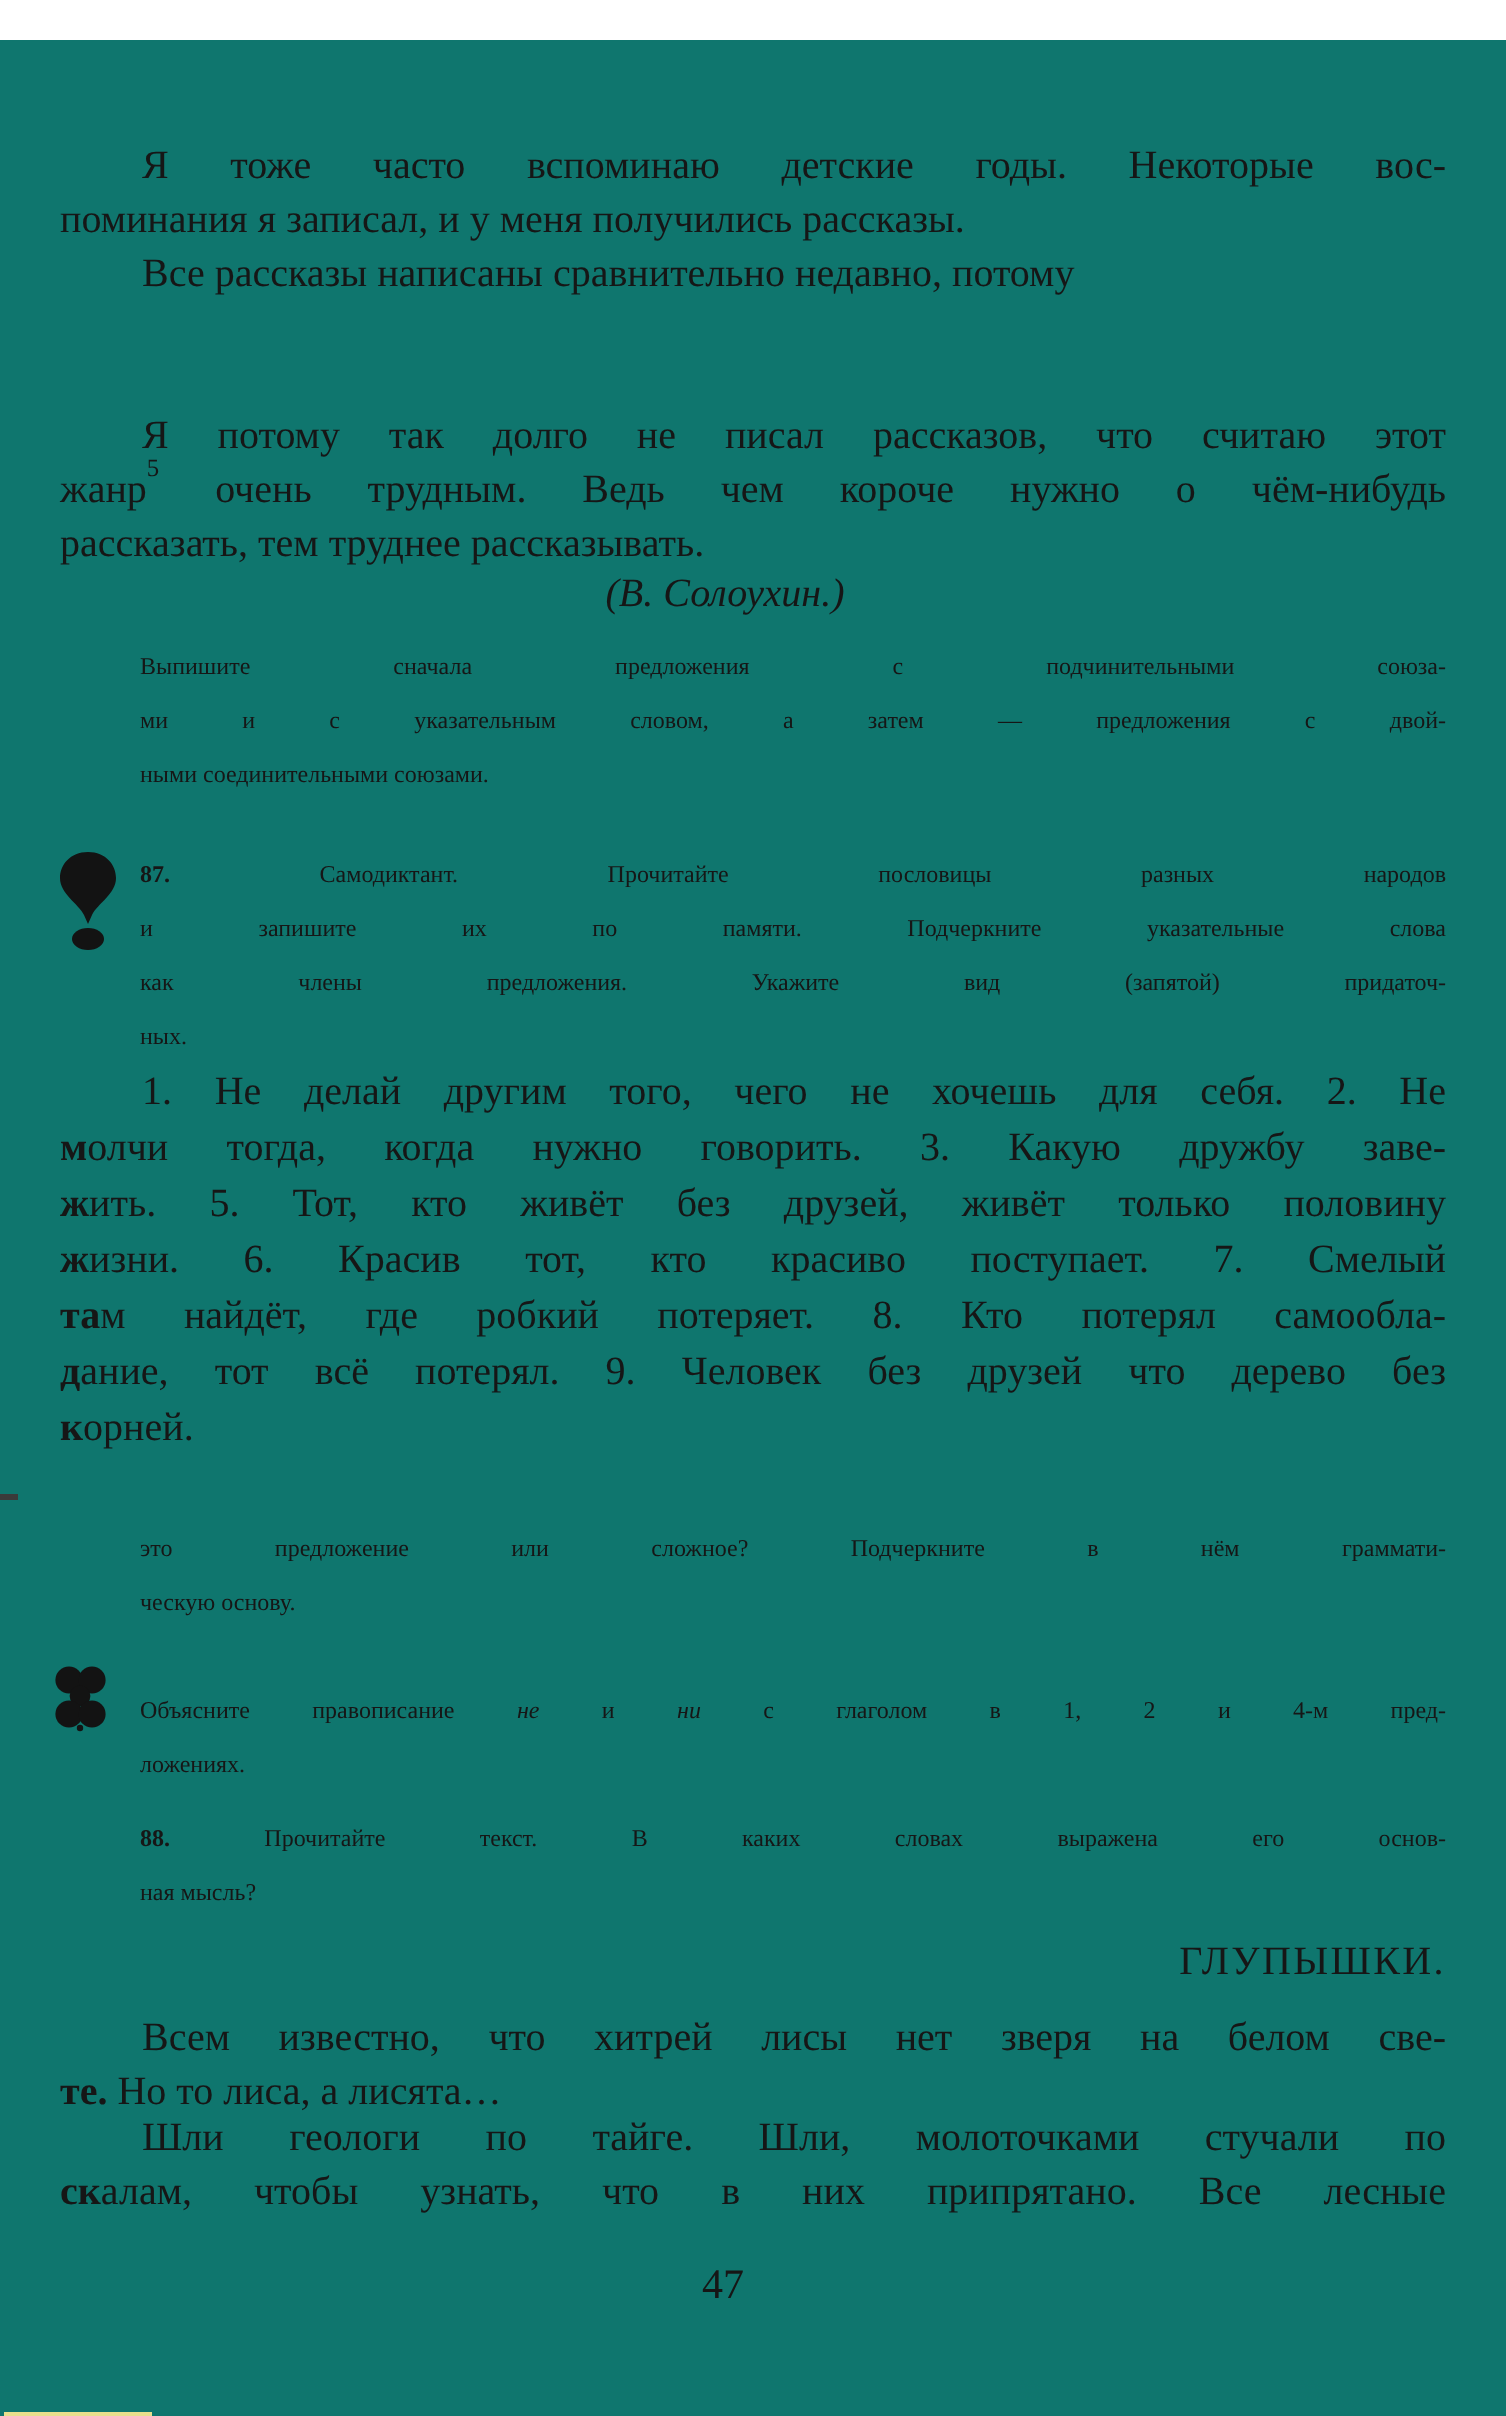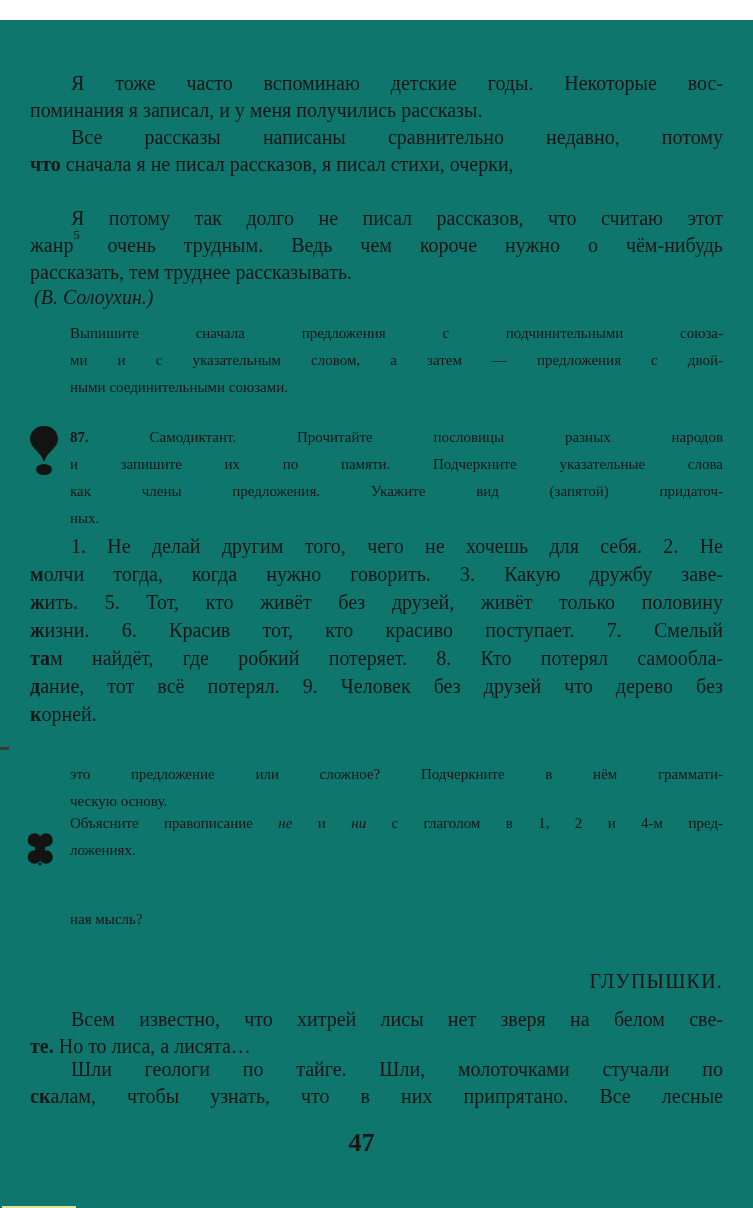--- a/index.html
+++ b/index.html
@@ -6,39 +6,39 @@
   .page {
     position:relative; width:753px; height:1208px;
     background:#0f766e; overflow:hidden;
     font-family:"Liberation Serif","DejaVu Serif",serif;
     color:#161616;
     margin-top:20px;
   }
   .para { position:absolute; }
   .body-para { left:30px; width:693px; font-size:20px; line-height:27px; }
   .body-para.lh28 { line-height:28px; }
-  .task-para { left:70px; width:653px; font-size:15px; line-height:27px; }
+  .task-para { left:70px; width:653px; font-size:12px; line-height:27px; }
   .line { text-align:justify; text-align-last:justify; }
   .line:last-child { text-align-last:left; }
   .cut .line:last-child { text-align-last:justify; }
   .indent .line:first-child { text-indent:41px; }
   .line b { font-weight:700; }
   .line i { font-style:italic; }
   .line sup { font-size:62%; position:relative; top:-0.45em; line-height:0; }
   .attribution {
-    position:absolute; left:34px; width:693px;
-    text-align:left; font-style:italic; font-size:20px; line-height:27px;
+    position:absolute; left:16px; width:693px;
+    text-align:center; font-style:italic; font-size:20px; line-height:27px;
   }
   .story-title {
     position:absolute; left:30px; width:693px;
     text-align:right; font-size:20px; letter-spacing:1.2px; line-height:27px;
   }
   .page-number {
     position:absolute; left:0; width:723px;
-    text-align:center; font-size:26px; font-weight:700; line-height:27px;
+    text-align:center; font-size:21px; font-weight:400; line-height:27px;
   }
   .marker { position:absolute; }
   .watermark {
     position:absolute; left:2px; top:1186px;
     background:#e9e08d; color:#2b2b2b;
     font-family:"Liberation Sans","DejaVu Sans",sans-serif;
     font-size:12px; line-height:15px; padding:1px 4px 1px 2px;
   }
   .artifact-dash {
     position:absolute; left:0; top:727px; width:9px; height:3px; background:#3a3a3a;
@@ -49,21 +49,20 @@
 
 <div class="page">
 
   <div class="para body-para indent" style="top:50px">
       <div class="line">Я тоже часто вспоминаю детские годы. Некоторые вос-</div>
       <div class="line">поминания я записал, и у меня получились рассказы.</div>
     </div>
 
   <div class="para body-para indent" style="top:104px">
       <div class="line">Все рассказы написаны сравнительно недавно, потому</div>
-      <div class="line"><b>что</b> сначала я не писал рассказов, я писал стихи, очерки,</div>
     </div>
 
   <div class="para body-para indent" style="top:185px">
       <div class="line">Я потому так долго не писал рассказов, что считаю этот</div>
       <div class="line">жанр<sup>5</sup> очень трудным. Ведь чем короче нужно о чём-нибудь</div>
       <div class="line">рассказать, тем труднее рассказывать.</div>
     </div>
 
   <div class="attribution" style="top:264px">(В. Солоухин.)</div>
 
@@ -106,26 +105,27 @@
     <svg width="30" height="34" viewBox="0 0 30 34" aria-hidden="true">
       <circle cx="9.5" cy="8" r="6.8" fill="#131313"></circle>
       <circle cx="21" cy="8" r="6.8" fill="#131313"></circle>
       <circle cx="15" cy="16" r="5.2" fill="#131313"></circle>
       <circle cx="9.5" cy="25" r="6.8" fill="#131313"></circle>
       <circle cx="21" cy="25" r="6.8" fill="#131313"></circle>
       <circle cx="15" cy="32" r="1.6" fill="#131313"></circle>
     </svg>
   </div>
 
-  <div class="para task-para" style="top:790px">
+  <div class="para task-para" style="top:822px">
       <div class="line">Объясните правописание <i>не</i> и <i>ни</i> с глаголом в 1, 2 и 4-м пред-</div>
       <div class="line">ложениях.</div>
     </div>
 
   <div class="para task-para" style="top:886px">
+      <div class="line"><b>88.</b> Прочитайте текст. В каких словах выражена его основ-</div>
       <div class="line">ная мысль?</div>
     </div>
 
   <div class="story-title" style="top:948px">ГЛУПЫШКИ.</div>
 
   <div class="para body-para indent" style="top:986px">
       <div class="line">Всем известно, что хитрей лисы нет зверя на белом све-</div>
       <div class="line"><b>те.</b> Но то лиса, а лисята…</div>
     </div>
 

